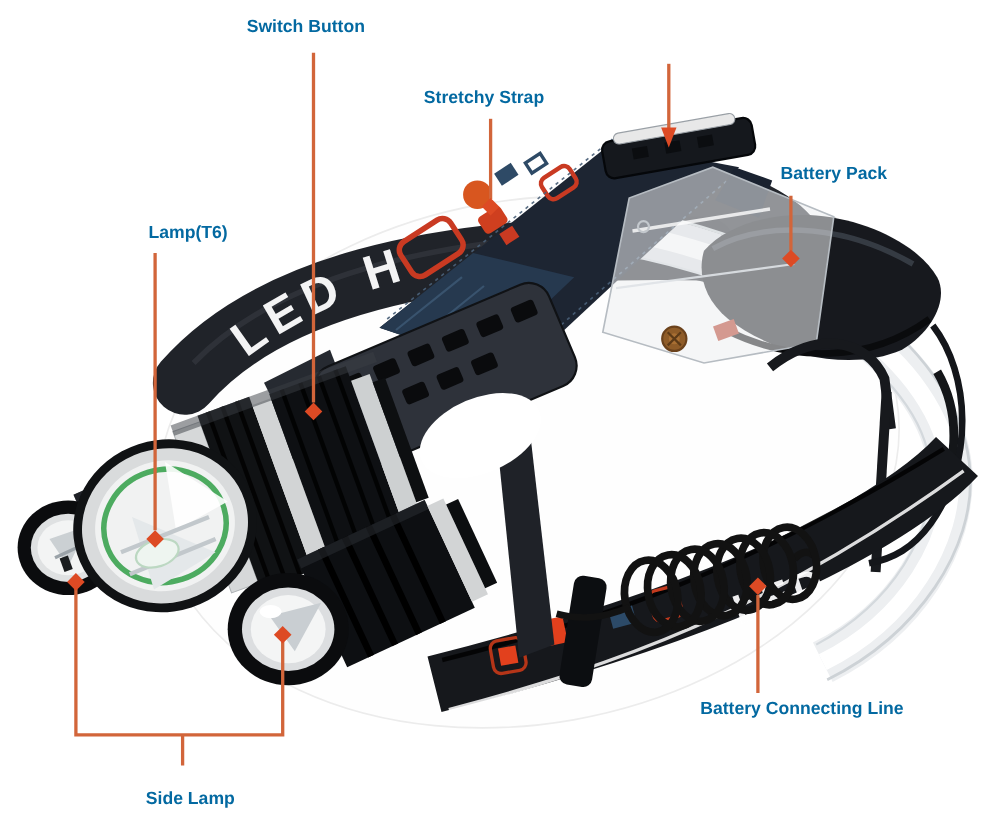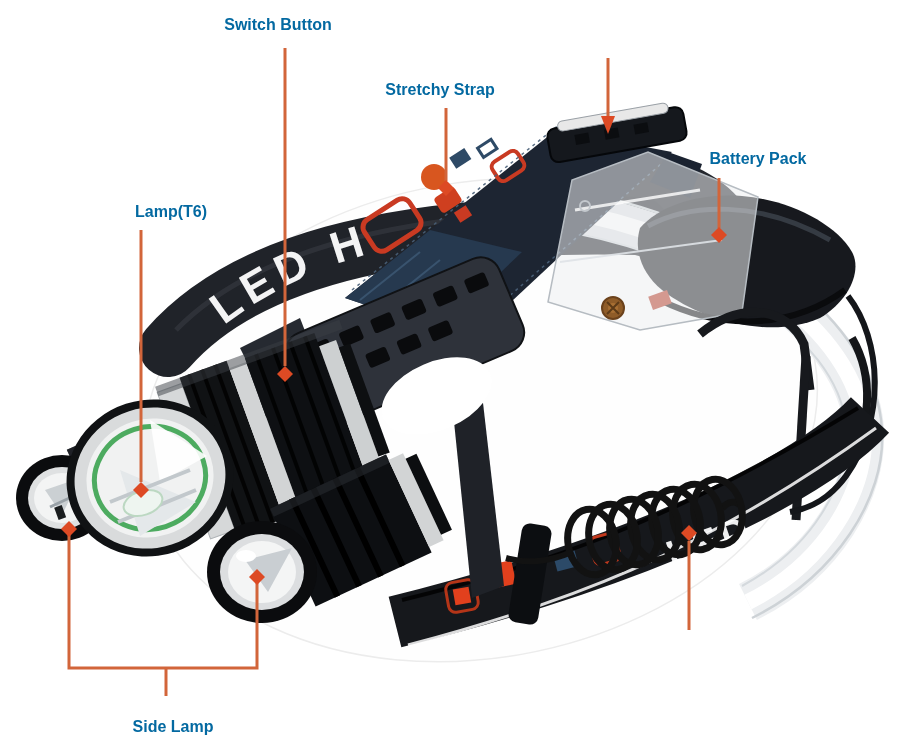--- a/index.html
+++ b/index.html
@@ -238,15 +238,16 @@
       <path d="M 69 521 l 8 8 -8 8 -8 -8 Z"></path>
       <path d="M 257 569 l 8 8 -8 8 -8 -8 Z"></path>
       <path d="M 689 525 l 8 8 -8 8 -8 -8 Z"></path>
     </g>
   </svg>
 
   <div class="label" style="left:278px; top:14px;">Switch Button</div>
   <div class="label" style="left:440px; top:79px;">Stretchy Strap</div>
   <div class="label" style="left:758px; top:148px;text-align:center;">Battery Pack</div>
   <div class="label" style="left:147px; top:201px;margin-left:24px;">Lamp(T6)</div>
+  <div class="label" style="left:729px; top:634px;">Battery Connecting Line</div>
   <div class="label" style="left:173px; top:716px;">Side Lamp</div>
 
 </div>
 
 </body></html>

